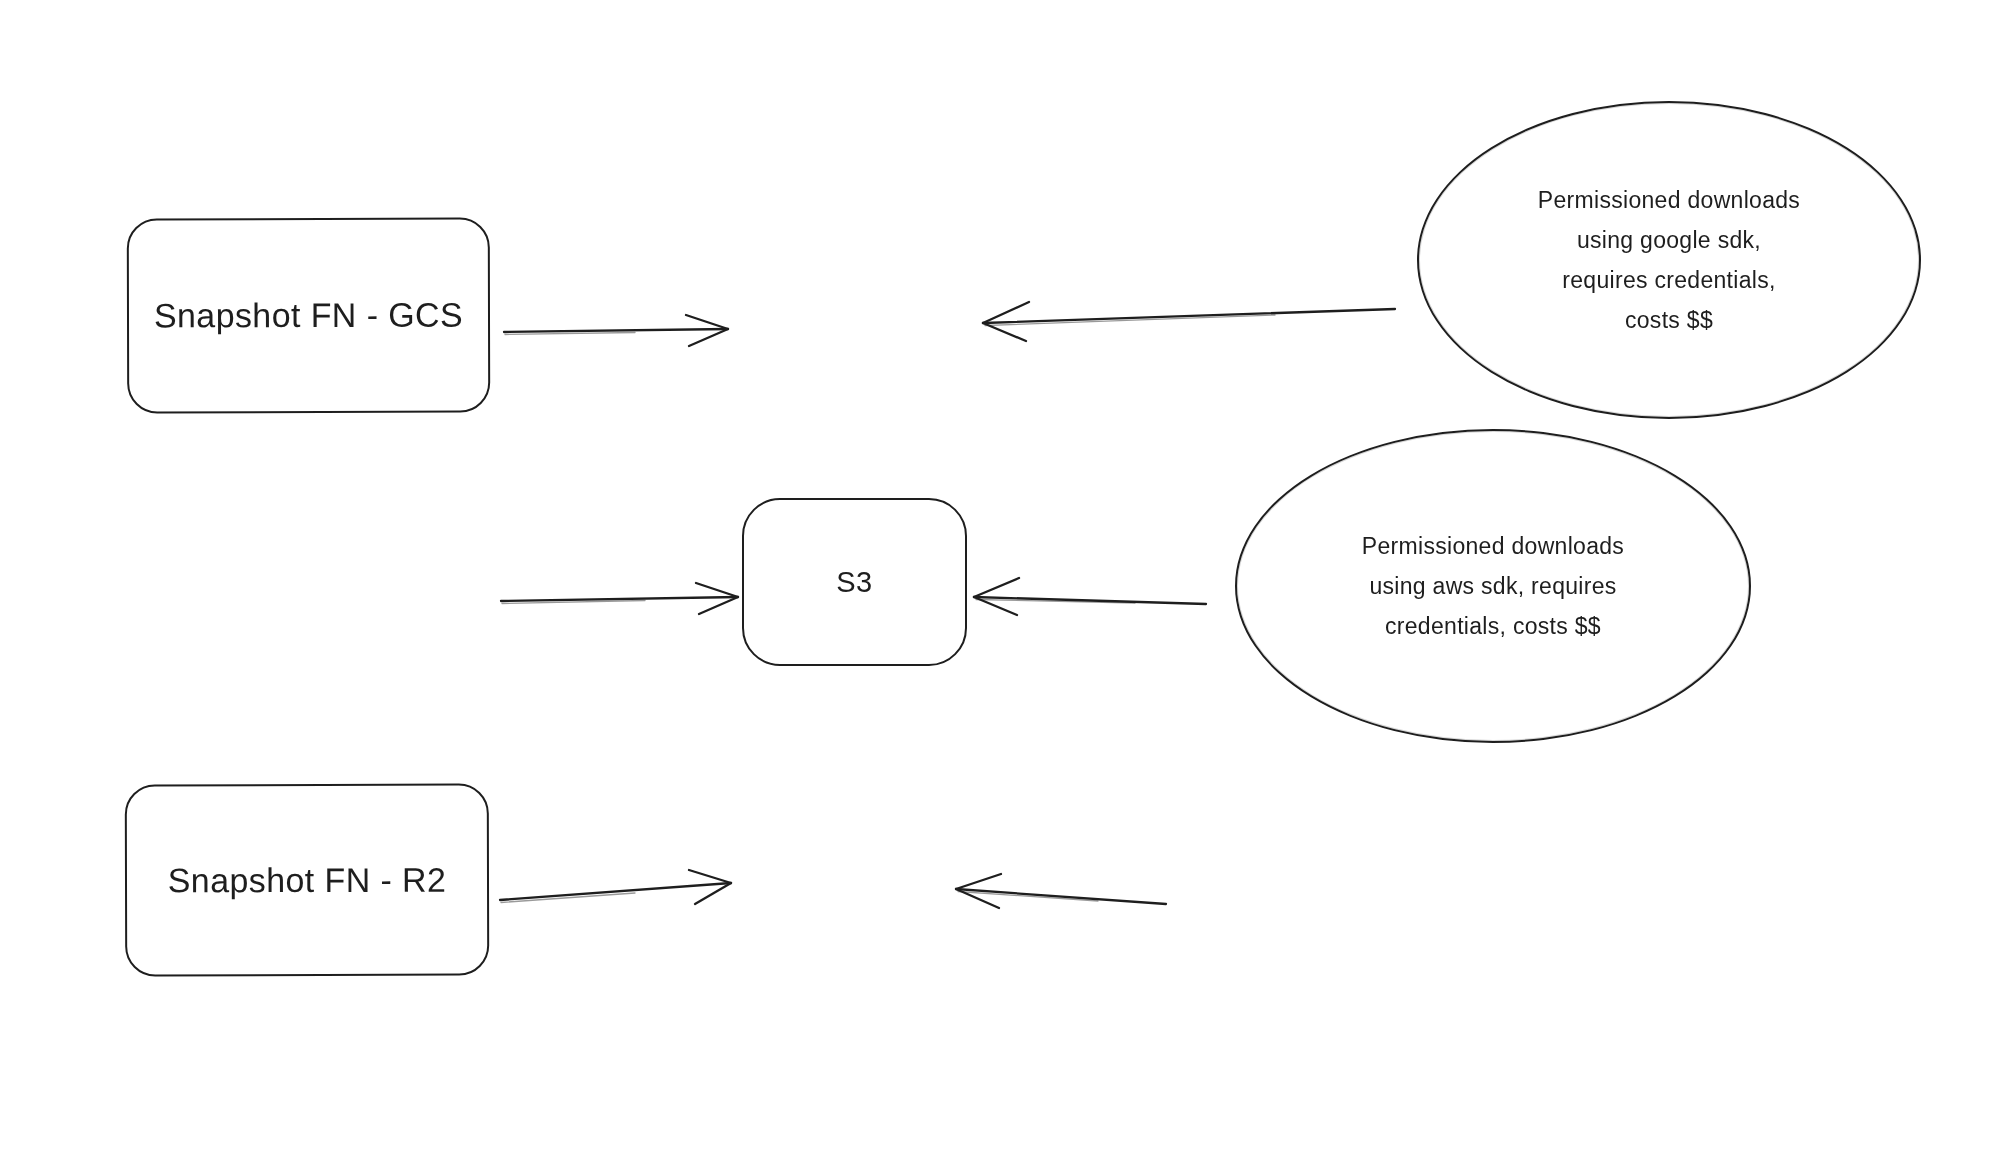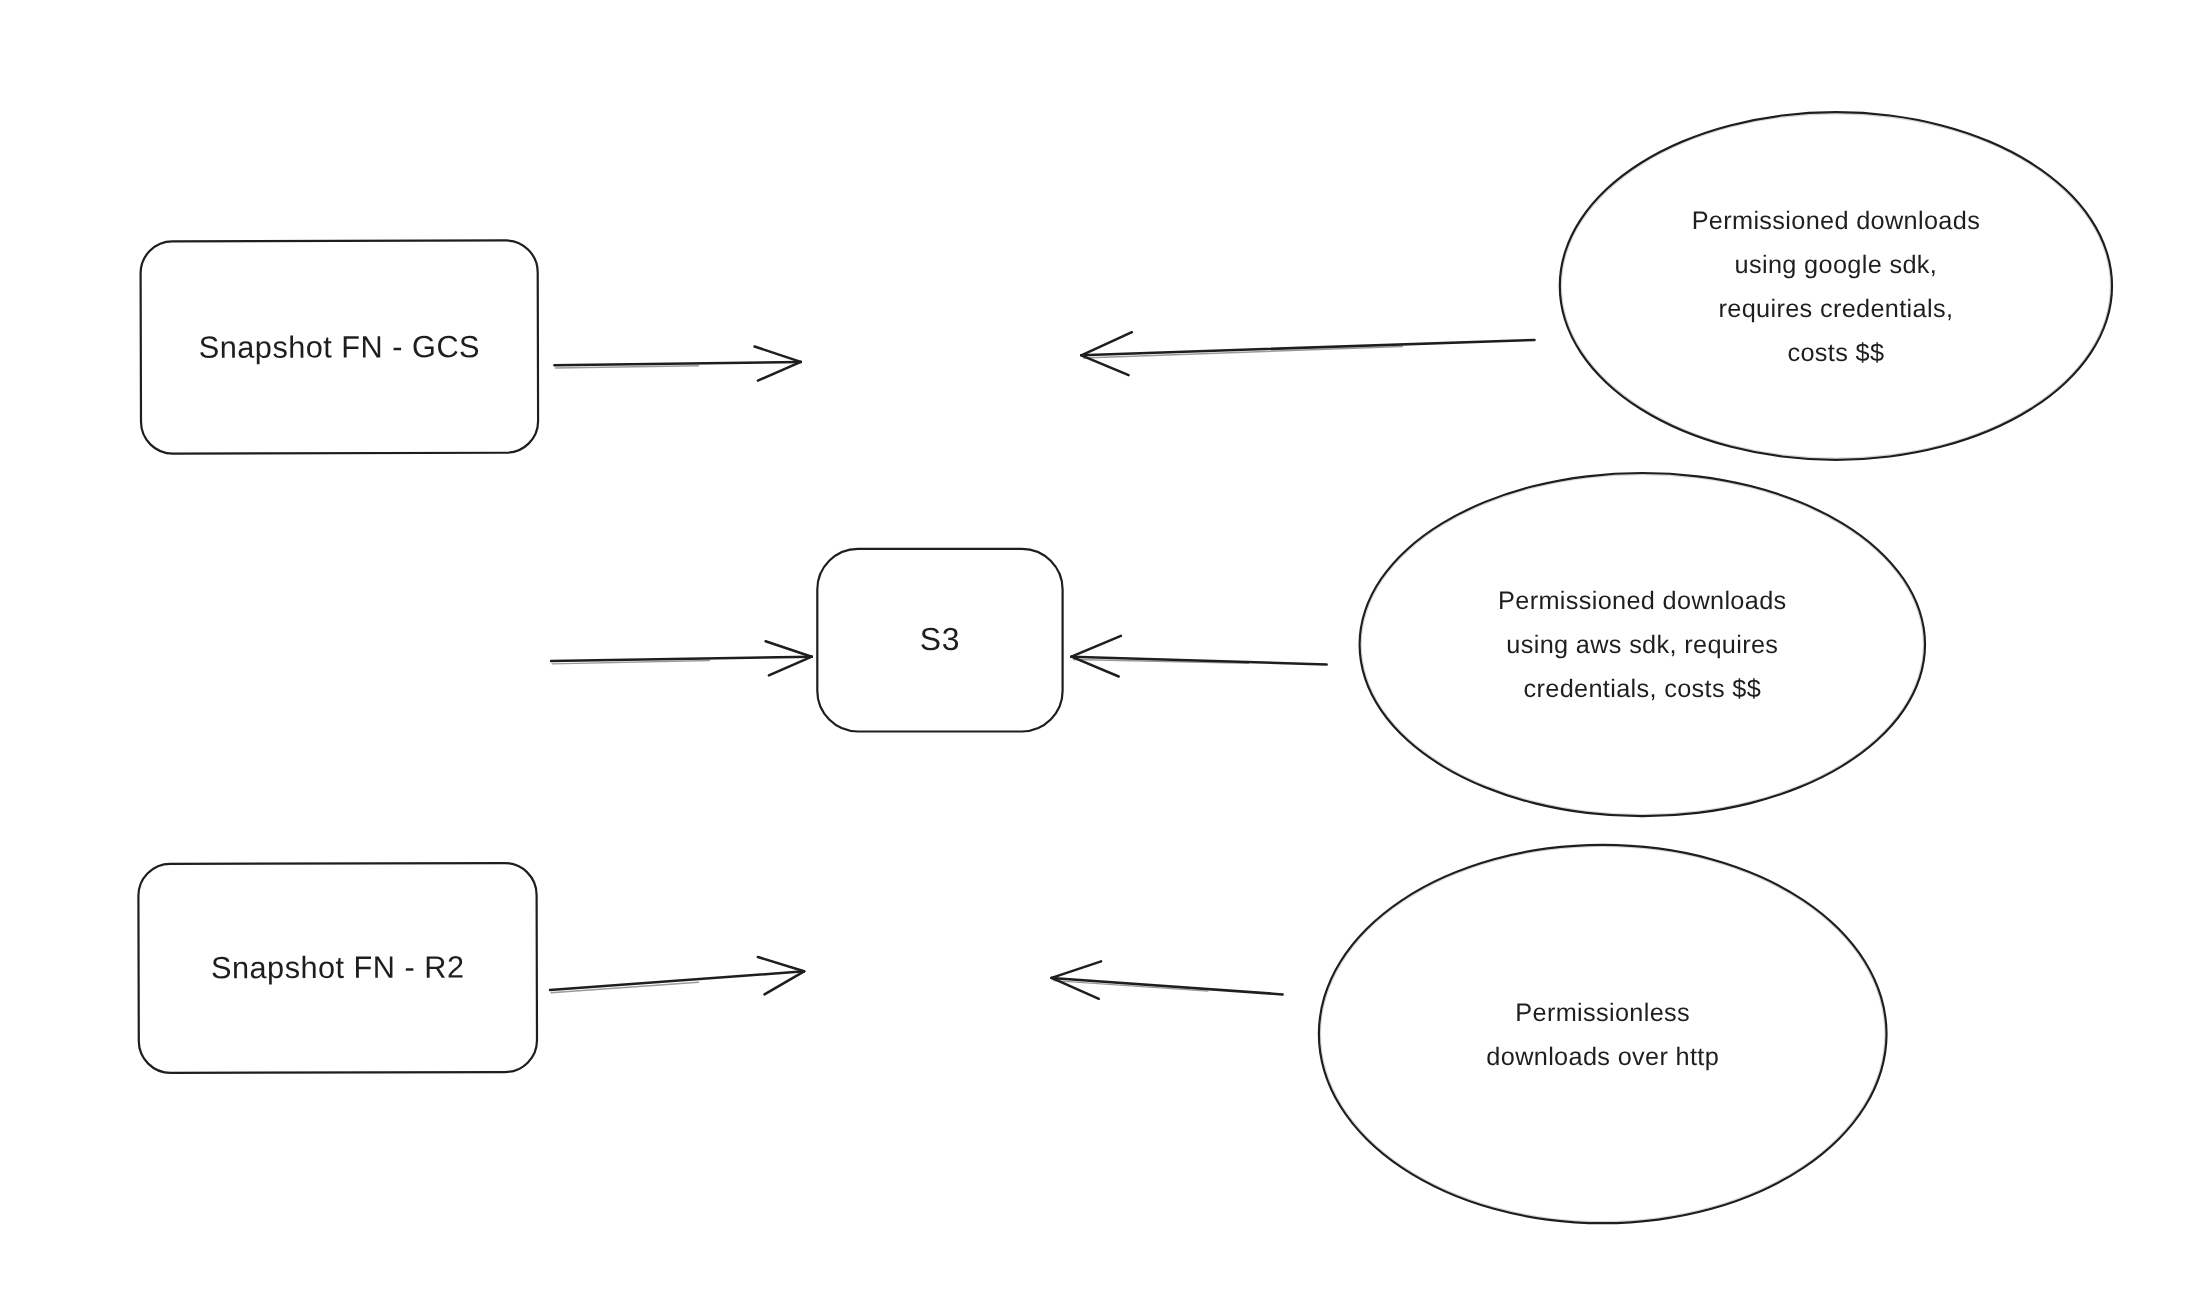--- a/index.html
+++ b/index.html
@@ -26,21 +26,21 @@
     justify-content: center;
     text-align: center;
     color: #1e1e1e;
   }
   
   .shape.sketch {
     box-shadow: inset 0 0 0 1px rgba(30,30,30,0.18);
   }
   .rectnode {
     border-radius: 30px;
-    font-size: 28px;
+    font-size: 34px;
     letter-spacing: 0.4px;
     transform: rotate(-0.15deg);
   }
   .smallnode {
     border-radius: 38px;
     font-size: 29px;
     letter-spacing: 0.6px;
   }
   .ellipsenode {
     border-radius: 50%;
@@ -135,18 +135,14 @@
   </svg>
 
 
   <svg class="arrow" style="left:948px; top:868px;" width="225" height="48" viewBox="0 0 225 48">
     <line x1="218" y1="36" x2="8" y2="21"></line>
     <line class="ghost" x1="150" y1="33" x2="10" y2="23.5"></line>
     <line x1="8" y1="21" x2="53" y2="6"></line>
     <line x1="8" y1="21" x2="51" y2="40"></line>
   </svg>
 
-  <div class="shape ellipsenode sketch" style="left:1198px; top:767px; width:518px; height:346px;">
-    <span class="note-text">Permissionless
-downloads over http</span>
-  </div>
 
 </div>
 
 </body></html>

